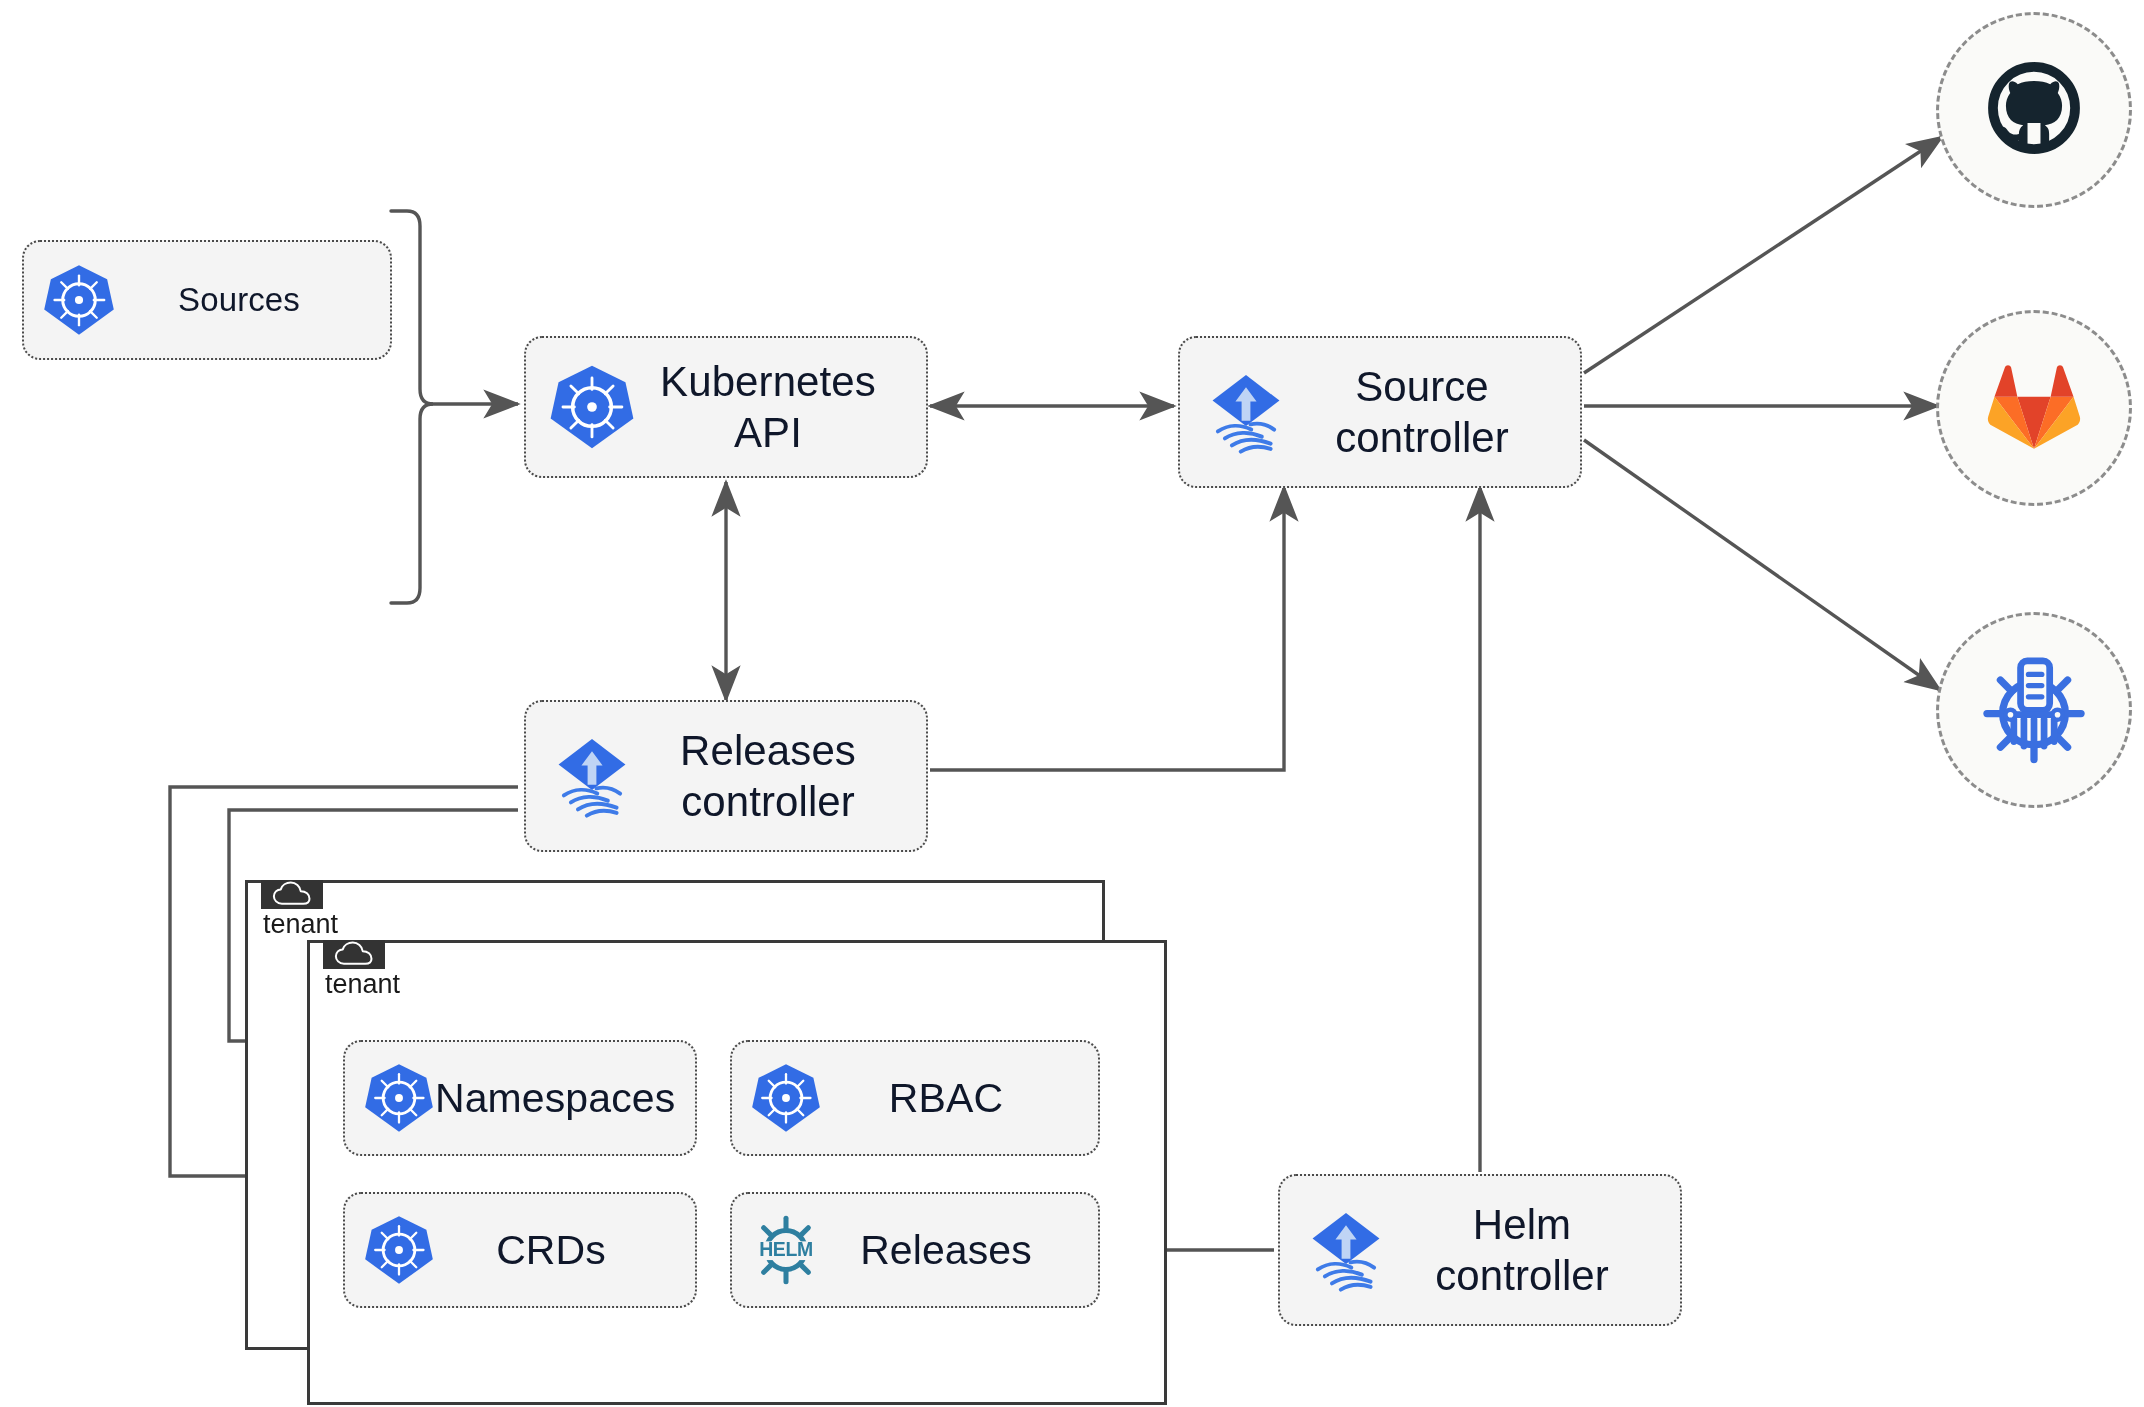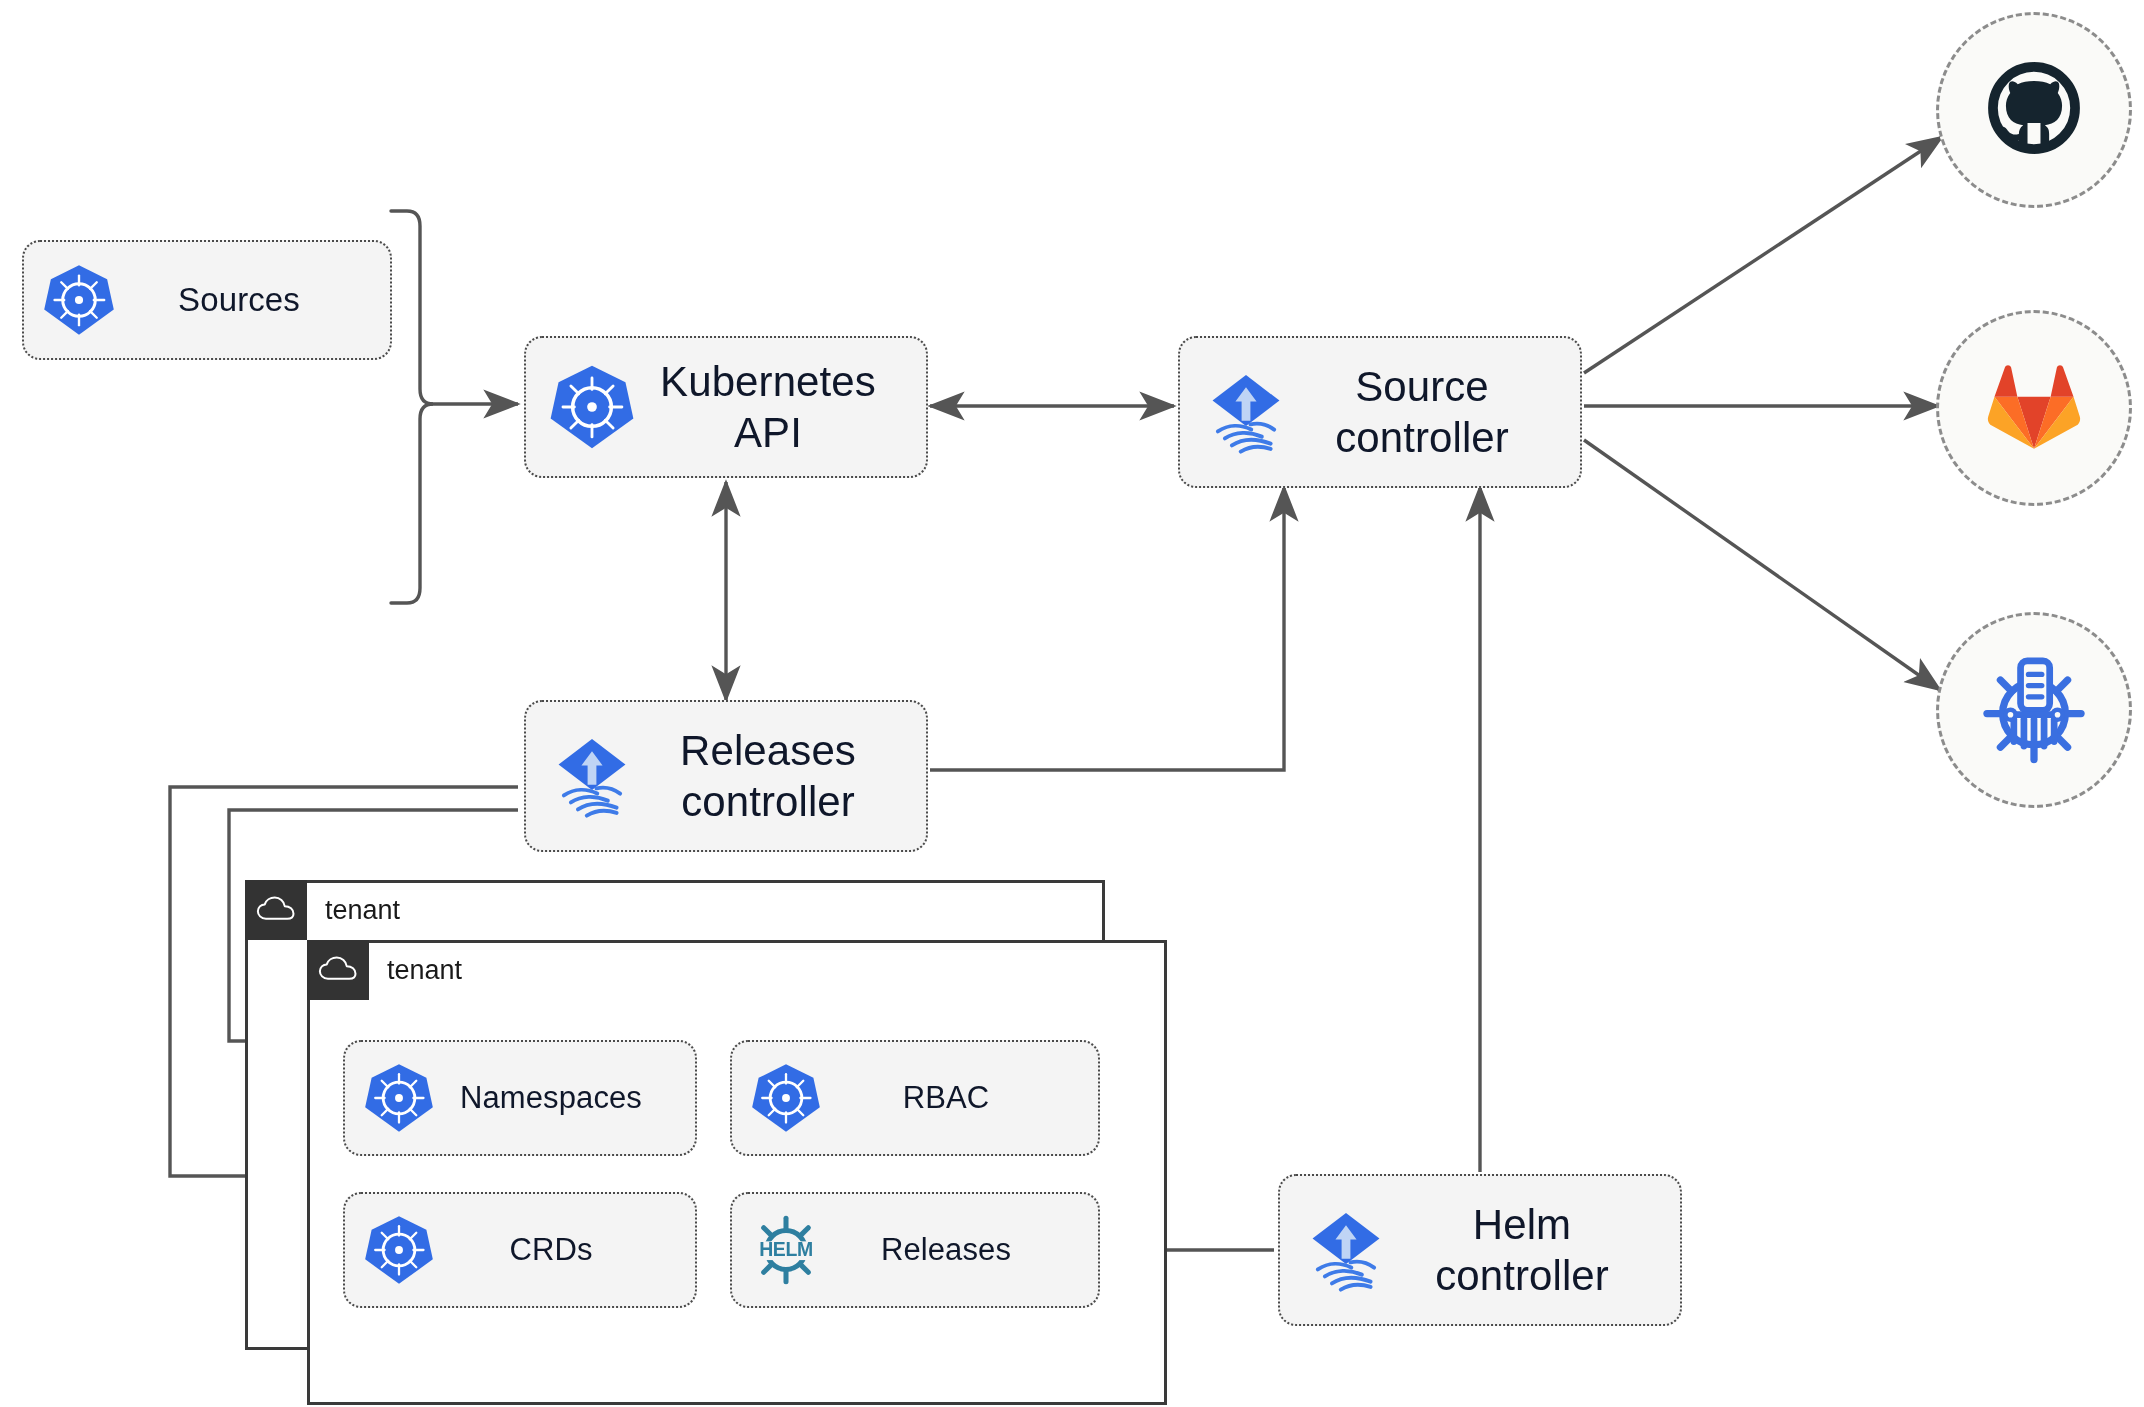--- a/index.html
+++ b/index.html
@@ -57,38 +57,39 @@
   .chip .lbl { font-size: 33px; padding-right: 12px; }
 
   
   .ctl { padding: 0 10px 0 22px; }
   .ctl .ico { width: 88px; height: 88px; }
   .ctl .lbl { font-size: 42px; padding-right: 16px; }
 
   
   .tchip { padding: 0 12px 0 18px; }
   .tchip .ico { width: 72px; height: 72px; }
-  .tchip .lbl { font-size: 31px; padding-right: 16px; }
+  .tchip .lbl { font-size: 41px; padding-right: 16px; }
 
   
   .tenant-window {
     position: absolute;
     box-sizing: border-box;
     background: #ffffff;
     border: 3px solid #3a3a3a;
     z-index: 2;
   }
   .tenant-tab {
     position: absolute;
     left: -3px;
     top: -3px;
     height: 60px;
     display: flex;
     align-items: center;
     z-index: 4;
+    flex-direction: column;
   }
   .tenant-tab .tab-ico {
     width: 62px;
     height: 60px;
     background: #333333;
     display: flex;
     align-items: center;
     justify-content: center;
   }
   .tenant-tab .tab-txt {

